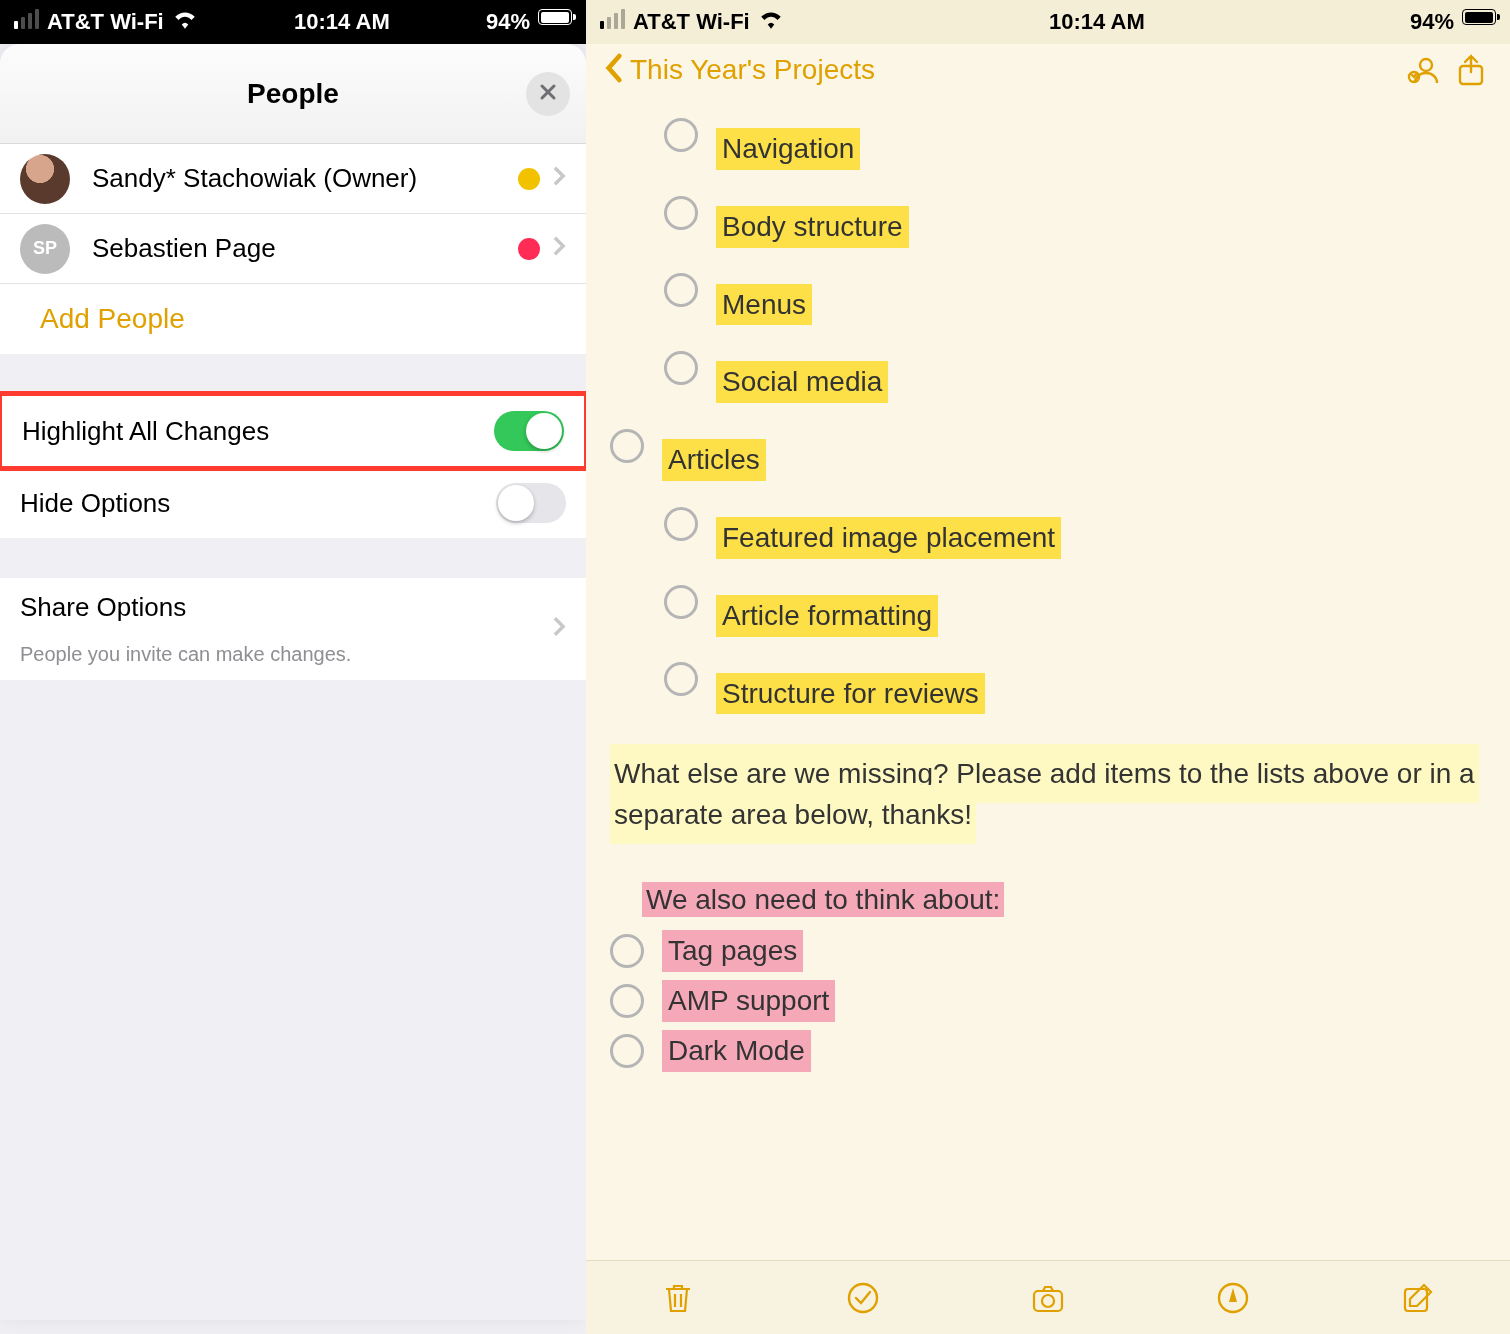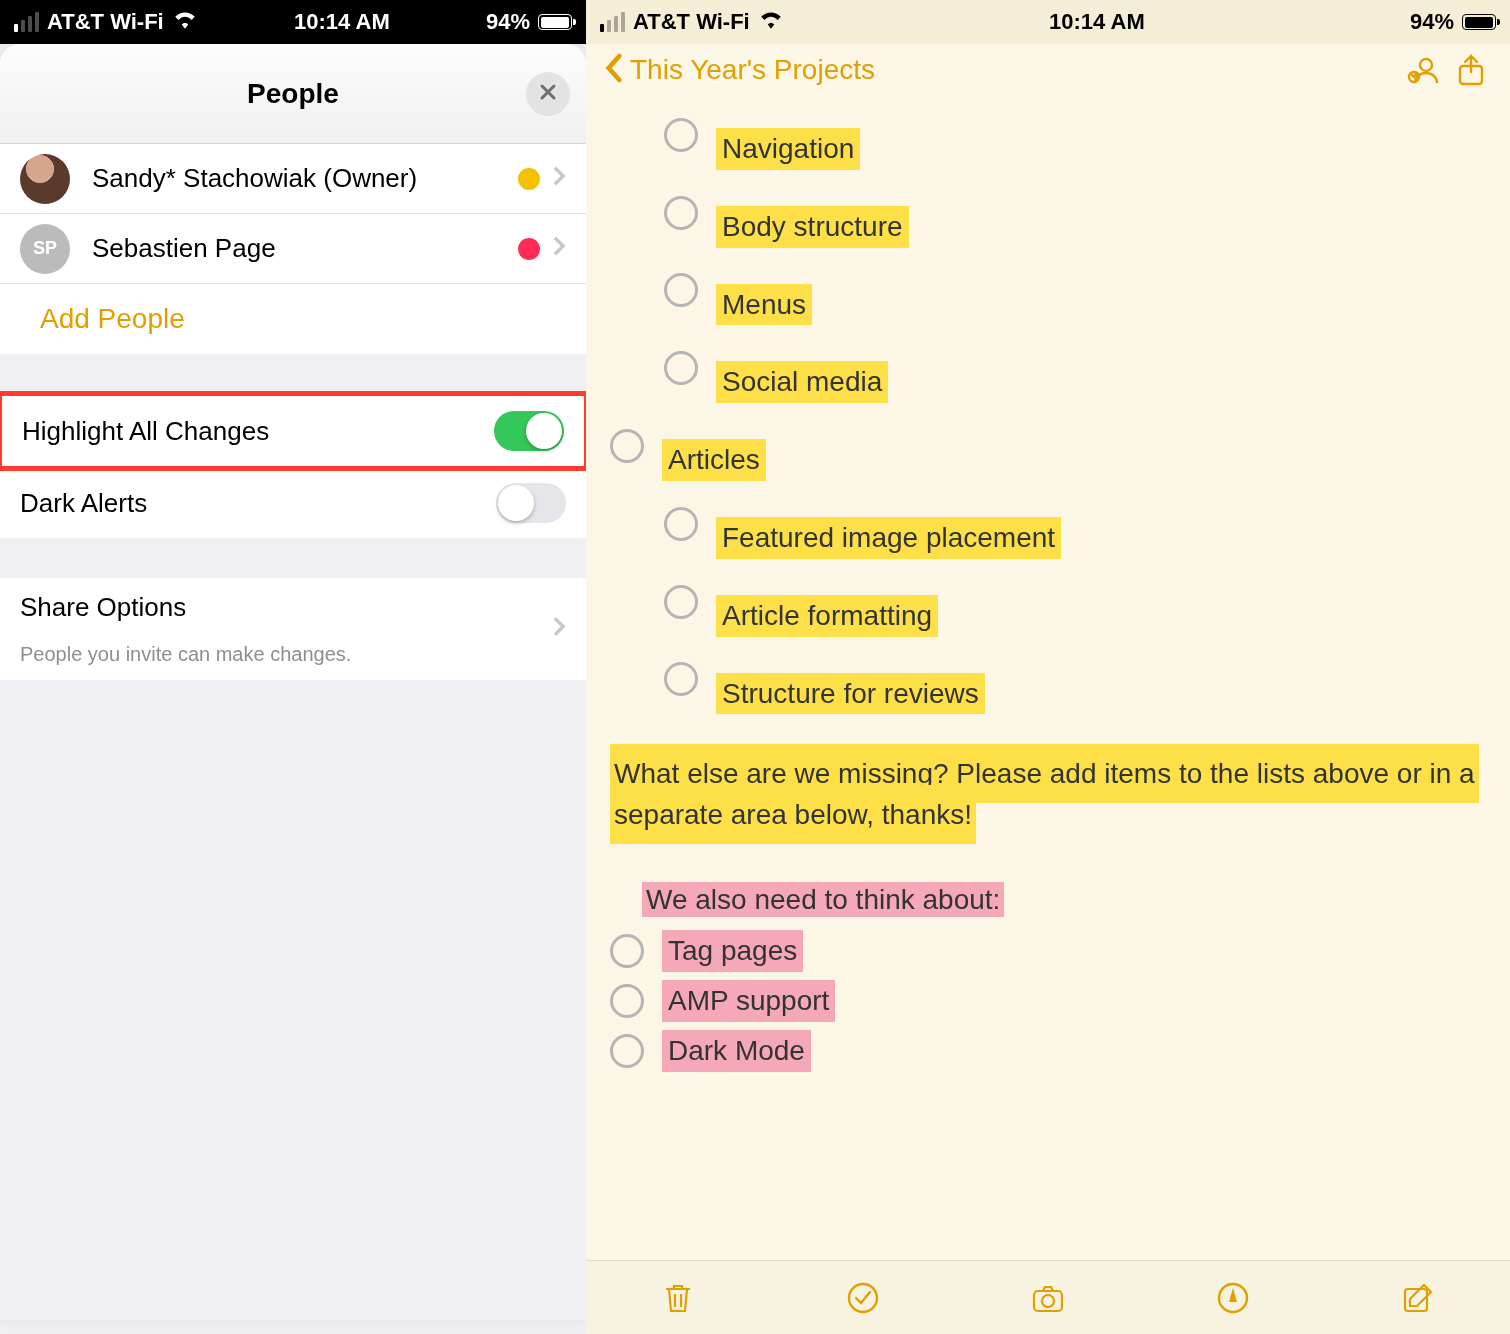--- a/index.html
+++ b/index.html
@@ -25,21 +25,21 @@
     height: 44px;
     display: flex;
     align-items: center;
     justify-content: space-between;
     padding: 0 14px;
     font-size: 22px;
     font-weight: 600;
   }
   .left .status-bar { background:#000; color:#fff; }
   .right .status-bar { background:transparent; color:#000; }
-  .sb-left, .sb-right { display:flex; align-items:center; gap:8px; }
+  .sb-left, .sb-right { display:flex; align-items:flex-start; gap:8px; }
   .signal-bars { display:flex; align-items:flex-end; gap:3px; }
   .signal-bars span { width:4px; background:currentColor; opacity:.3; border-radius:1px; }
   .signal-bars span.on { opacity:1; }
   .signal-bars span:nth-child(1){height:8px;}
   .signal-bars span:nth-child(2){height:12px;}
   .signal-bars span:nth-child(3){height:16px;}
   .signal-bars span:nth-child(4){height:20px;}
   .wifi-icon svg { width:26px; height:20px; }
   .battery { display:flex; align-items:center; gap:3px;}
   .battery-body { width:34px; height:16px; border:1.5px solid currentColor; border-radius:4px; position:relative; }
@@ -145,21 +145,21 @@
   .indent-0 { padding-left:24px; }
   .empty-check {
     width:34px; height:34px; border-radius:50%;
     border:3px solid #b5b5b5; flex-shrink:0;
   }
   .hl { padding:2px 6px; border-radius:0; font-size:28px; color:#333; line-height:1.35;}
   .hl-yellow { background:#fde047;margin-top:28px; }
   .hl-pink { background:#f5a8b8; }
   .para { margin:36px 24px 0 24px; font-size:28px; line-height:1.45; color:#333; }
   .para .hl { display:inline; padding:2px 0;}
-  .para-yellow .hl{ background:#fde047; box-decoration-break:clone; -webkit-box-decoration-break:clone; padding:14px 4px;}
+  .para-yellow .hl{ background:#fef9c3; box-decoration-break:clone; -webkit-box-decoration-break:clone; padding:14px 4px;}
   .para-pink { margin-top:44px;}
   .para-pink .hl{ background:#f5a8b8; padding:2px 4px;margin-left:32px;}
   .pink-list { margin-top:6px; }
   .pink-list .check-item{ padding-left:24px; }
 
   .notes-toolbar {
     position:absolute; left:0; right:0; bottom:0; height:74px;
     background: #f8f2e0;
     border-top:1px solid #e4dcc2;
     display:flex; justify-content:space-around; align-items:center;
@@ -238,21 +238,21 @@
     <div class="section">
       <div class="highlight-box">
         <div class="row toggle-row">
           <span>Highlight All Changes</span>
           <div class="toggle on">
               <div class="knob"></div>
             </div>
         </div>
       </div>
       <div class="row toggle-row">
-        <span>Dark Alerts</span>
+        <span>Hide Options</span>
         <div class="toggle">
             <div class="knob"></div>
           </div>
       </div>
     </div>
 
     <div class="gap"></div>
 
     <div class="section">
       <div class="row share-opts-row">

